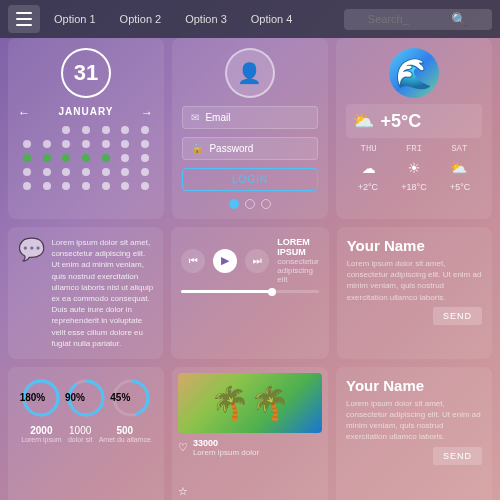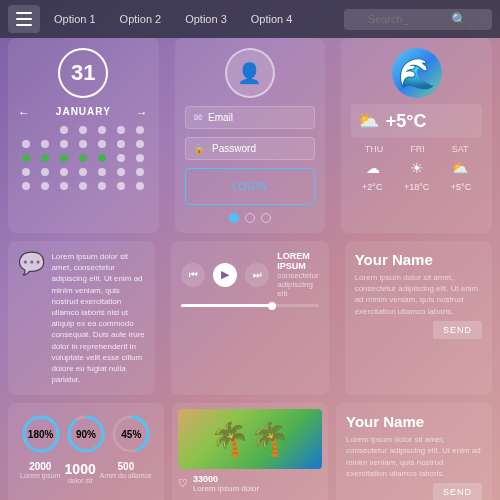--- a/index.html
+++ b/index.html
@@ -146,21 +146,21 @@
       gap: 6px;
     }
     .input-icon { font-size: 10px; opacity: 0.7; }
     .login-btn {
       width: 100%;
       background: transparent;
       border: 1px solid #4fc3f7;
       border-radius: 4px;
       color: #4fc3f7;
       font-size: 10px;
-      padding: 12px;
+      padding: 5px;
       letter-spacing: 1px;
       cursor: pointer;
       text-align: center;
     }
     .dots-row {
       display: flex;
       gap: 6px;
     }
     .login-dot {
       width: 10px;
@@ -196,20 +196,21 @@
       align-items: center;
       gap: 6px;
     }
     .weather-icon-big { font-size: 18px; }
     .weather-temp-big { font-size: 18px; font-weight: bold; }
     .weather-days {
       display: flex;
       justify-content: space-around;
       font-size: 9px;
       color: rgba(255,255,255,0.7);
+      font-family: Liberation Mono, monospace;
     }
     .weather-day-icons {
       display: flex;
       justify-content: space-around;
     }
     .weather-day-icon { font-size: 14px; text-align: center; flex: 1; }
     .weather-day-temps {
       display: flex;
       justify-content: space-around;
       font-size: 9px;
@@ -347,39 +348,38 @@
       align-items: center;
       gap: 3px;
     }
     .circle-ring {
       width: 42px;
       height: 42px;
       border-radius: 50%;
       position: relative;
       display: flex;
       align-items: center;
-      justify-content: center;
     }
     .circle-ring svg {
       position: absolute;
       top: 0; left: 0;
       transform: rotate(-90deg);
     }
     .circle-inner-text {
       font-size: 10px;
       font-weight: bold;
       position: relative;
       z-index: 1;
     }
 
     
     .row2 {
       display: grid;
       grid-template-columns: 1fr 1fr 1fr;
-      gap: 16px;
+      gap: 8px;
       padding: 0 8px;
     }
     .row3 {
       display: grid;
       grid-template-columns: 1fr 1fr 1fr;
       gap: 8px;
       padding: 0 8px 8px;
     }
   </style>
 </head>
@@ -554,21 +554,21 @@
           <span class="circle-inner-text">45%</span>
         </div>
       </div>
     </div>
     <div style="display:flex;justify-content:space-around;color:white;">
       <div style="text-align:center;">
         <div style="font-size:10px;font-weight:bold;">2000</div>
         <div style="font-size:7px;opacity:0.6;">Lorem ipsum</div>
       </div>
       <div style="text-align:center;">
-        <div style="font-size:14px;font-weight:bold;">1000</div>
+        <div style="font-size:10px;font-weight:normal;">1000</div>
         <div style="font-size:7px;opacity:0.6;">dolor sit</div>
       </div>
       <div style="text-align:center;">
         <div style="font-size:10px;font-weight:bold;">500</div>
         <div style="font-size:7px;opacity:0.6;">Amet du allamce</div>
       </div>
     </div>
   </div>
 
   <div class="card image-card">

